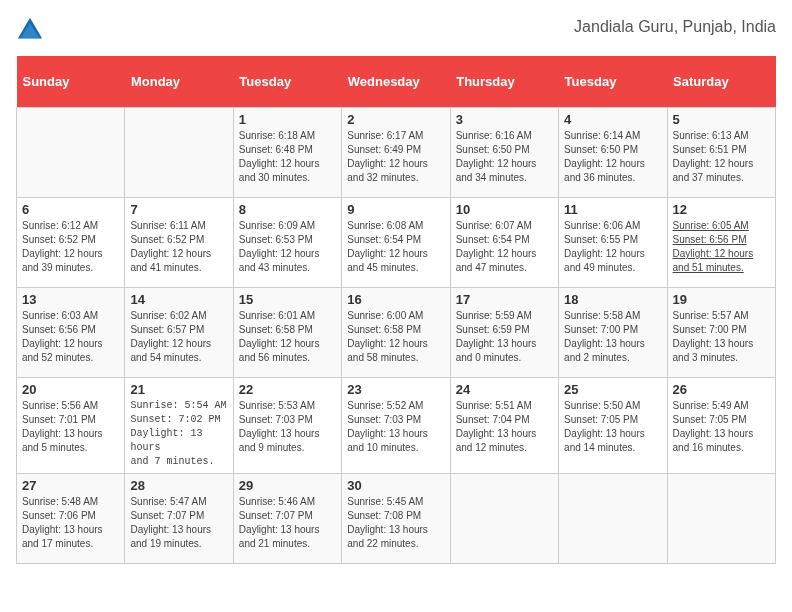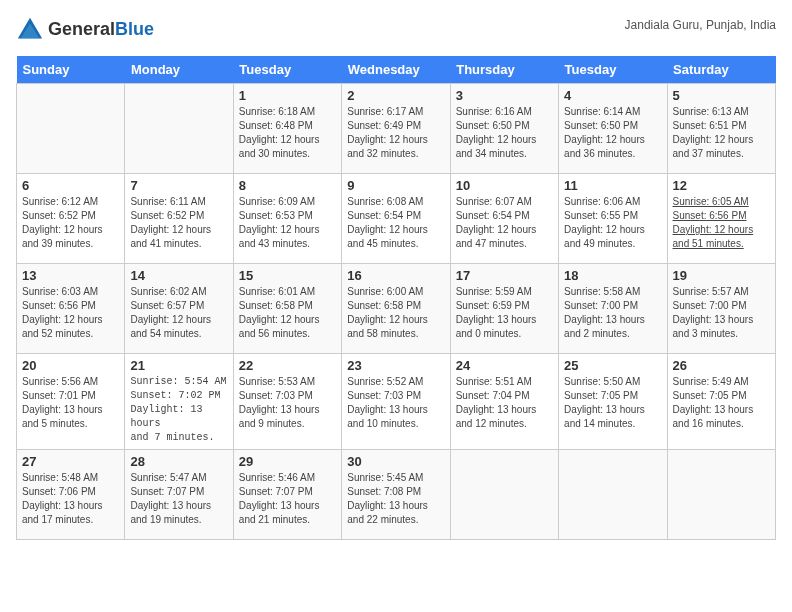--- a/index.html
+++ b/index.html
@@ -40,34 +40,34 @@
     .title-area {
       text-align: right;
     }
     .calendar-title {
       font-size: 32px;
       font-weight: bold;
       color: #333;
       line-height: 1.1;
     }
     .calendar-subtitle {
-      font-size: 12px;
+      font-size: 16px;
       color: #555;
       margin-top: 2px;
     }
     table {
       width: 100%;
       border-collapse: collapse;
       table-layout: fixed;
     }
     thead th {
-      background-color: #3b82f6;
+      background-color: #ef4444;
       color: #fff;
       text-align: left;
-      padding: 6px 6px;
+      padding: 18px 6px;
       font-size: 13px;
       font-weight: bold;
     }
     tbody td {
       border: 1px solid #ccc;
       vertical-align: top;
       padding: 4px 5px;
       font-size: 10.5px;
       color: #333;
       min-height: 80px;
@@ -100,25 +100,20 @@
   </style>
 </head>
 <body>
 
 <div class="header-area">
   <div class="logo">
     <svg class="logo-icon" viewBox="0 0 30 30" xmlns="http://www.w3.org/2000/svg">
       <polygon points="15,2 28,24 2,24" fill="#1a6bb5"></polygon>
       <polygon points="15,8 25,24 5,24" fill="#4a9fd4" opacity="0.5"></polygon>
     </svg>
-    <div>
-      <div>
-        <span class="logo-text-general">General</span><span class="logo-text-blue">Blue</span>
-      </div>
-    </div>
   </div>
   <div class="title-area">
     <div class="calendar-subtitle">Jandiala Guru, Punjab, India</div>
   </div>
 </div>
 
 <table>
   <thead>
     <tr>
       <th>Sunday</th>

